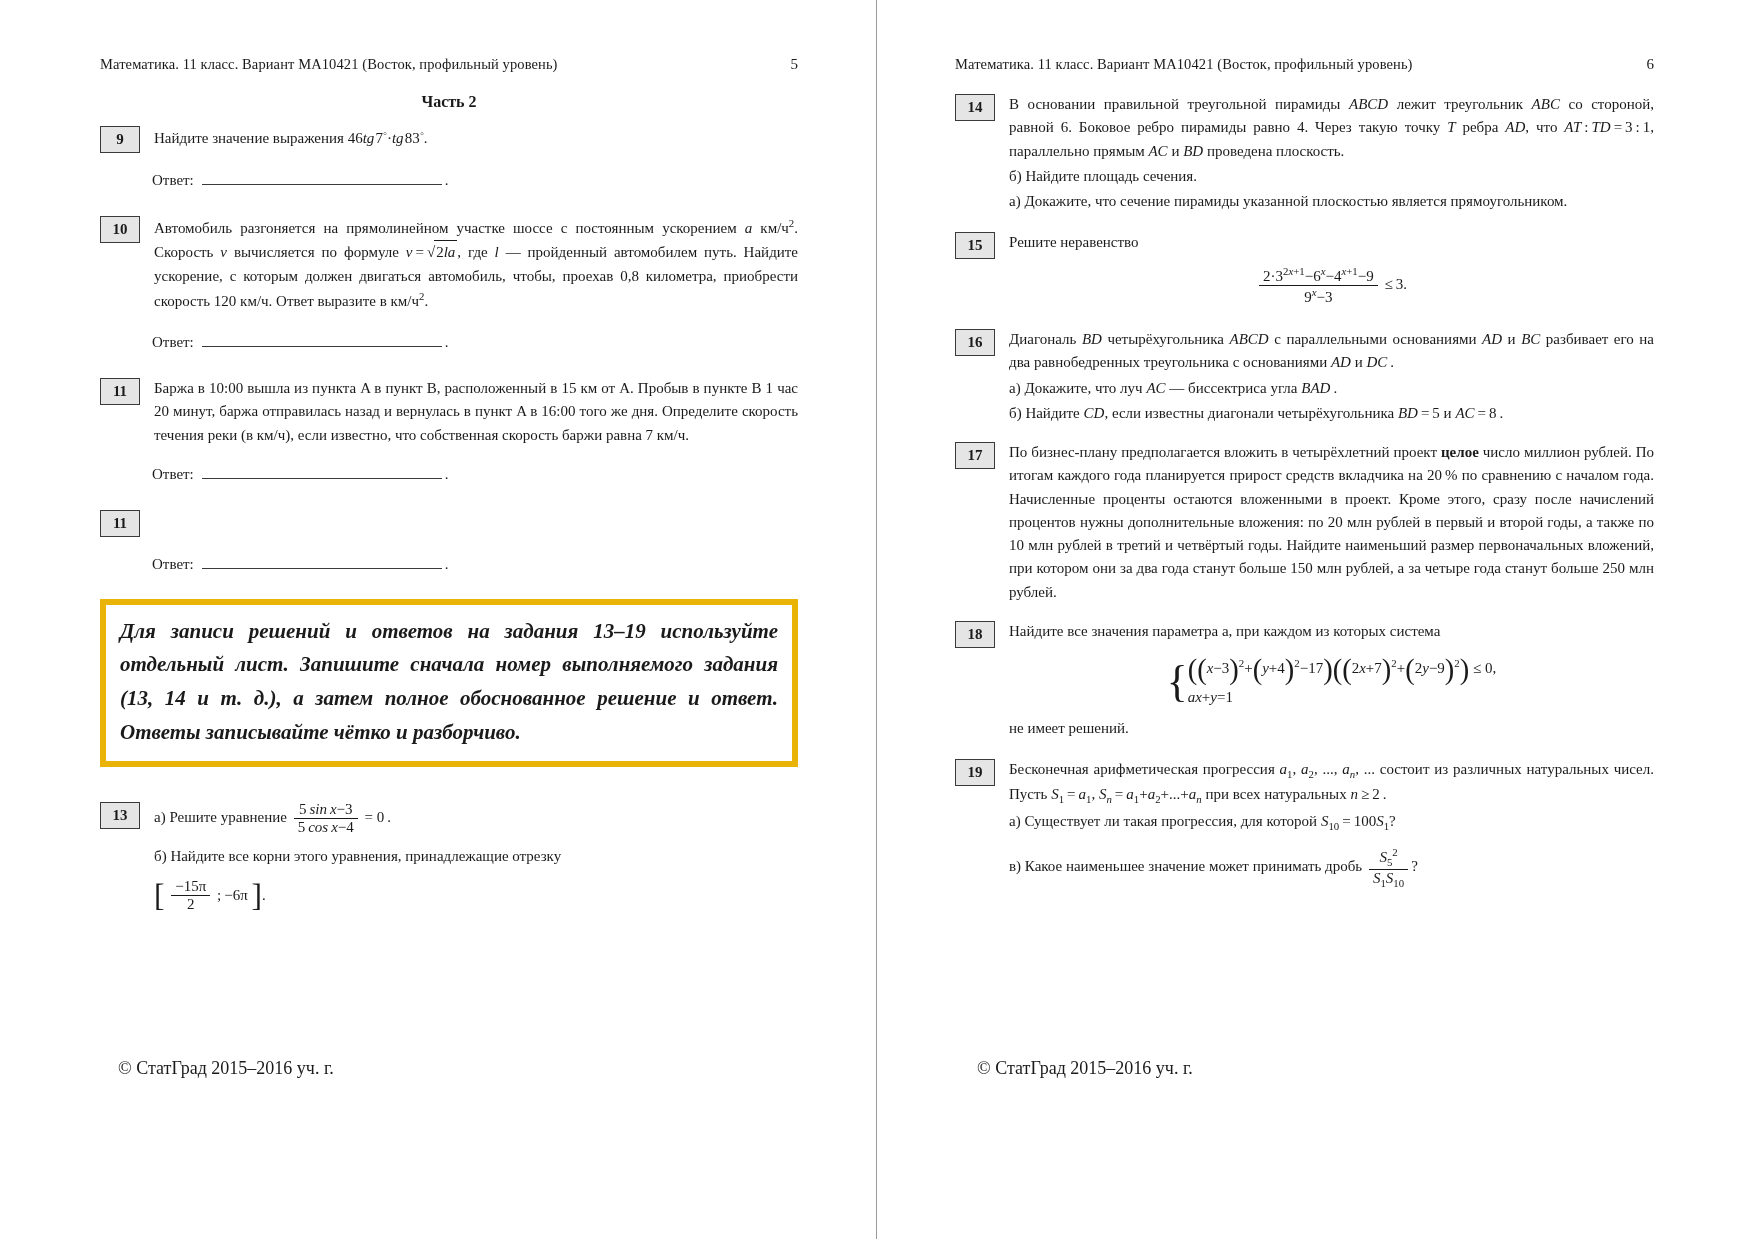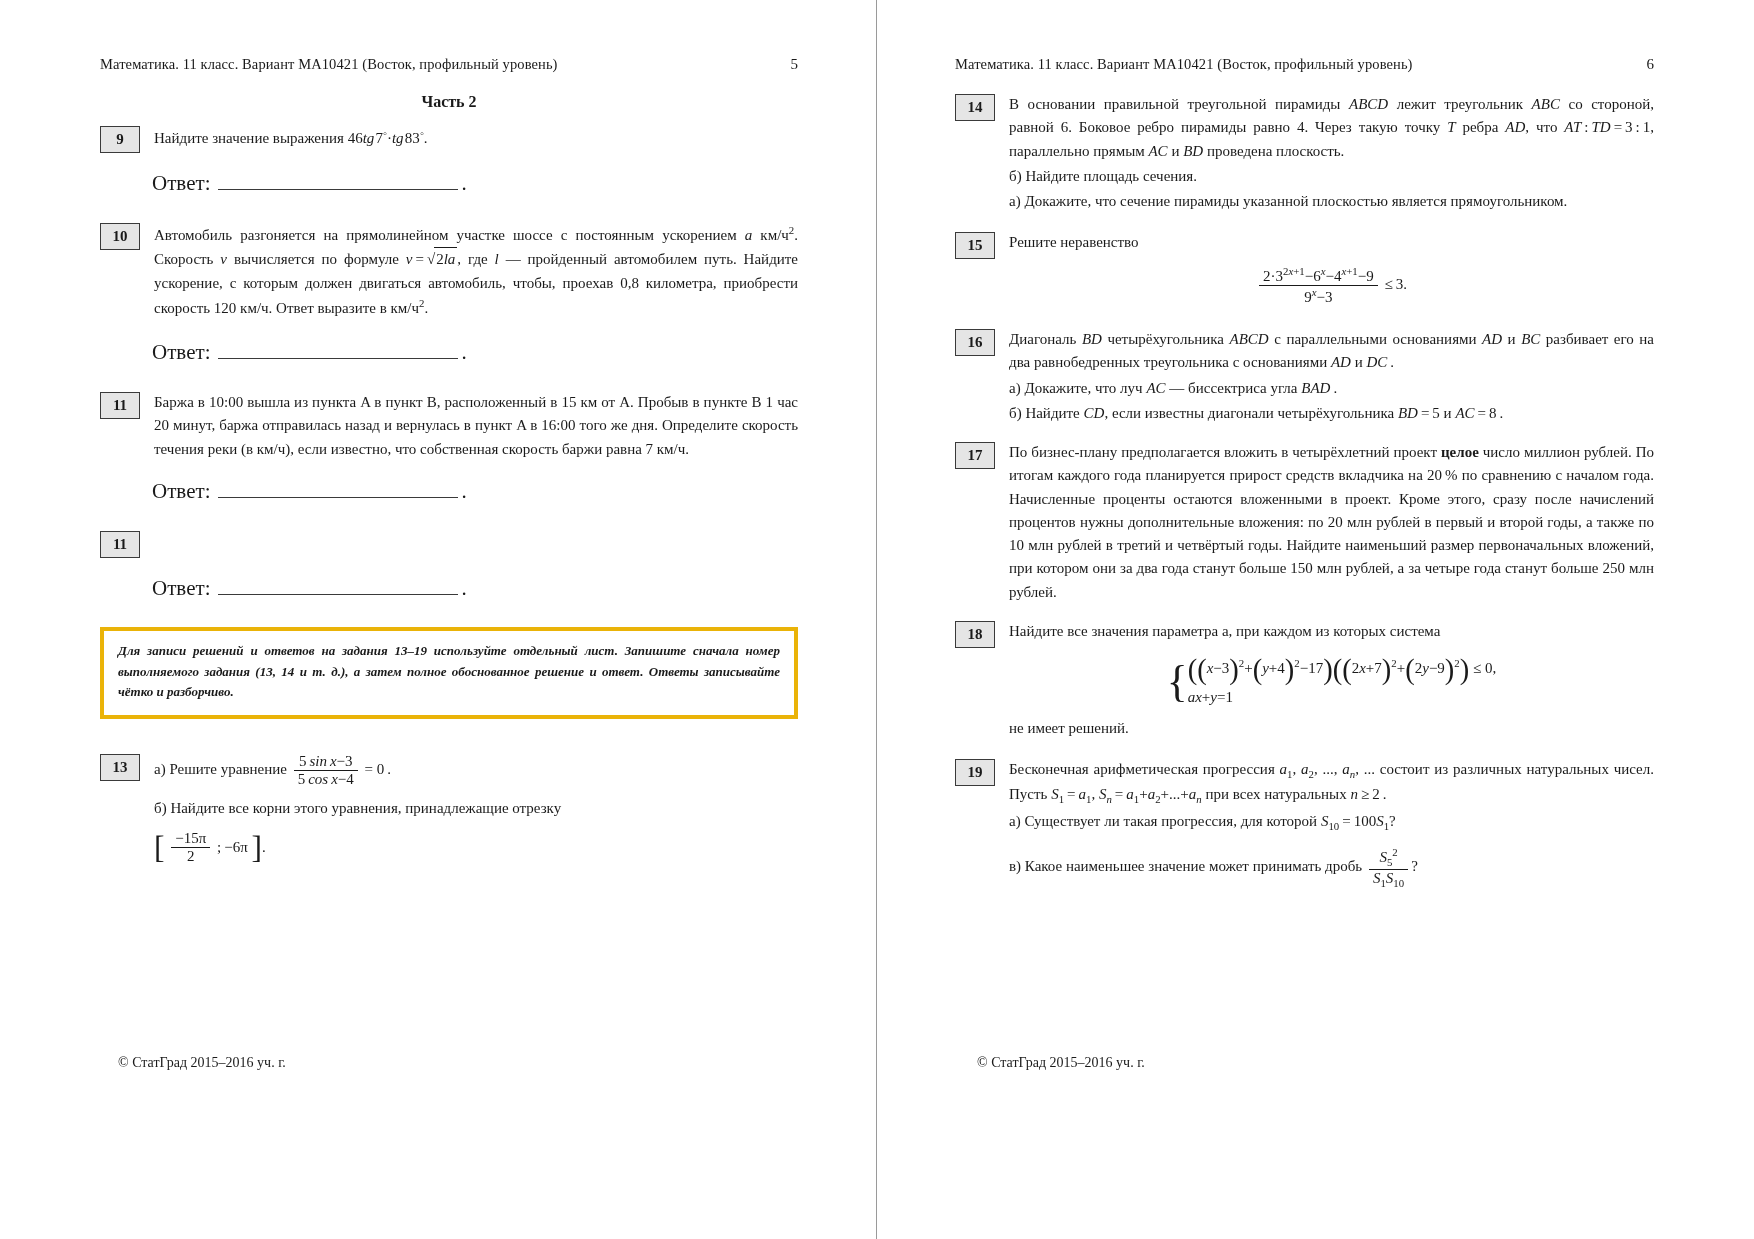--- a/index.html
+++ b/index.html
@@ -73,45 +73,45 @@
   .taskbody {
     flex: 1;
     font-size: 15px;
     line-height: 1.55;
     text-align: justify;
   }
   .taskbody p { margin: 0 0 2px 0; }
 
   .answer-line {
     margin: 18px 0 26px 0;
-    font-size: 21px;
+    font-size: 15px;
   }
   .answer-line .rule {
     display: inline-block;
     width: 240px;
     border-bottom: 1px solid #3a3a3a;
     margin: 0 3px 0 8px;
     height: 13px;
   }
 
   .notice {
-    border: 4px solid #eab308;
+    border: 6px solid #eab308;
     padding: 10px 14px 12px 14px;
     margin: 16px 0 20px 0;
     font-style: italic;
     font-weight: bold;
-    font-size: 13px;
+    font-size: 21px;
     line-height: 1.6;
     text-align: justify;
   }
 
   .footer {
     position: absolute;
-    bottom: 168px;
-    font-size: 14px;
+    bottom: 160px;
+    font-size: 18px;
     font-family: Liberation Serif, serif;
   }
   .page-left .footer { left: 118px; }
   .page-right .footer { left: 100px; }
 
   
   .mi { font-family: "Liberation Serif", serif; font-style: italic; }
   .mn { font-style: normal; }
   .frac {
     display: inline-block;

